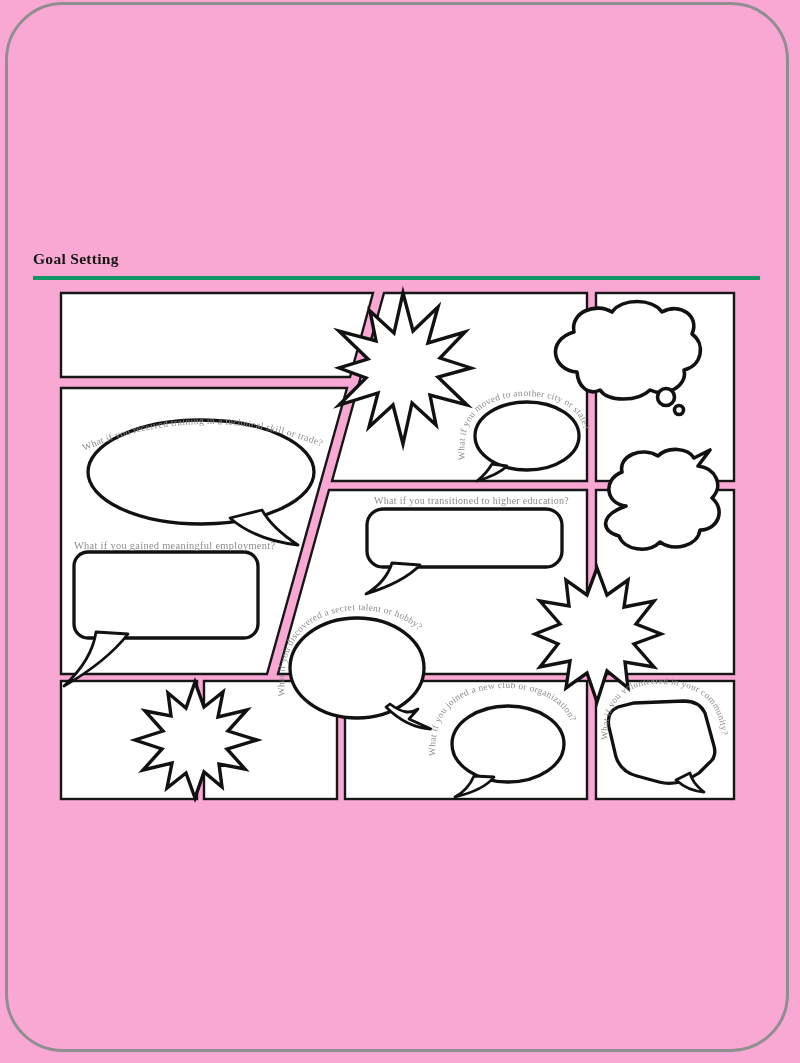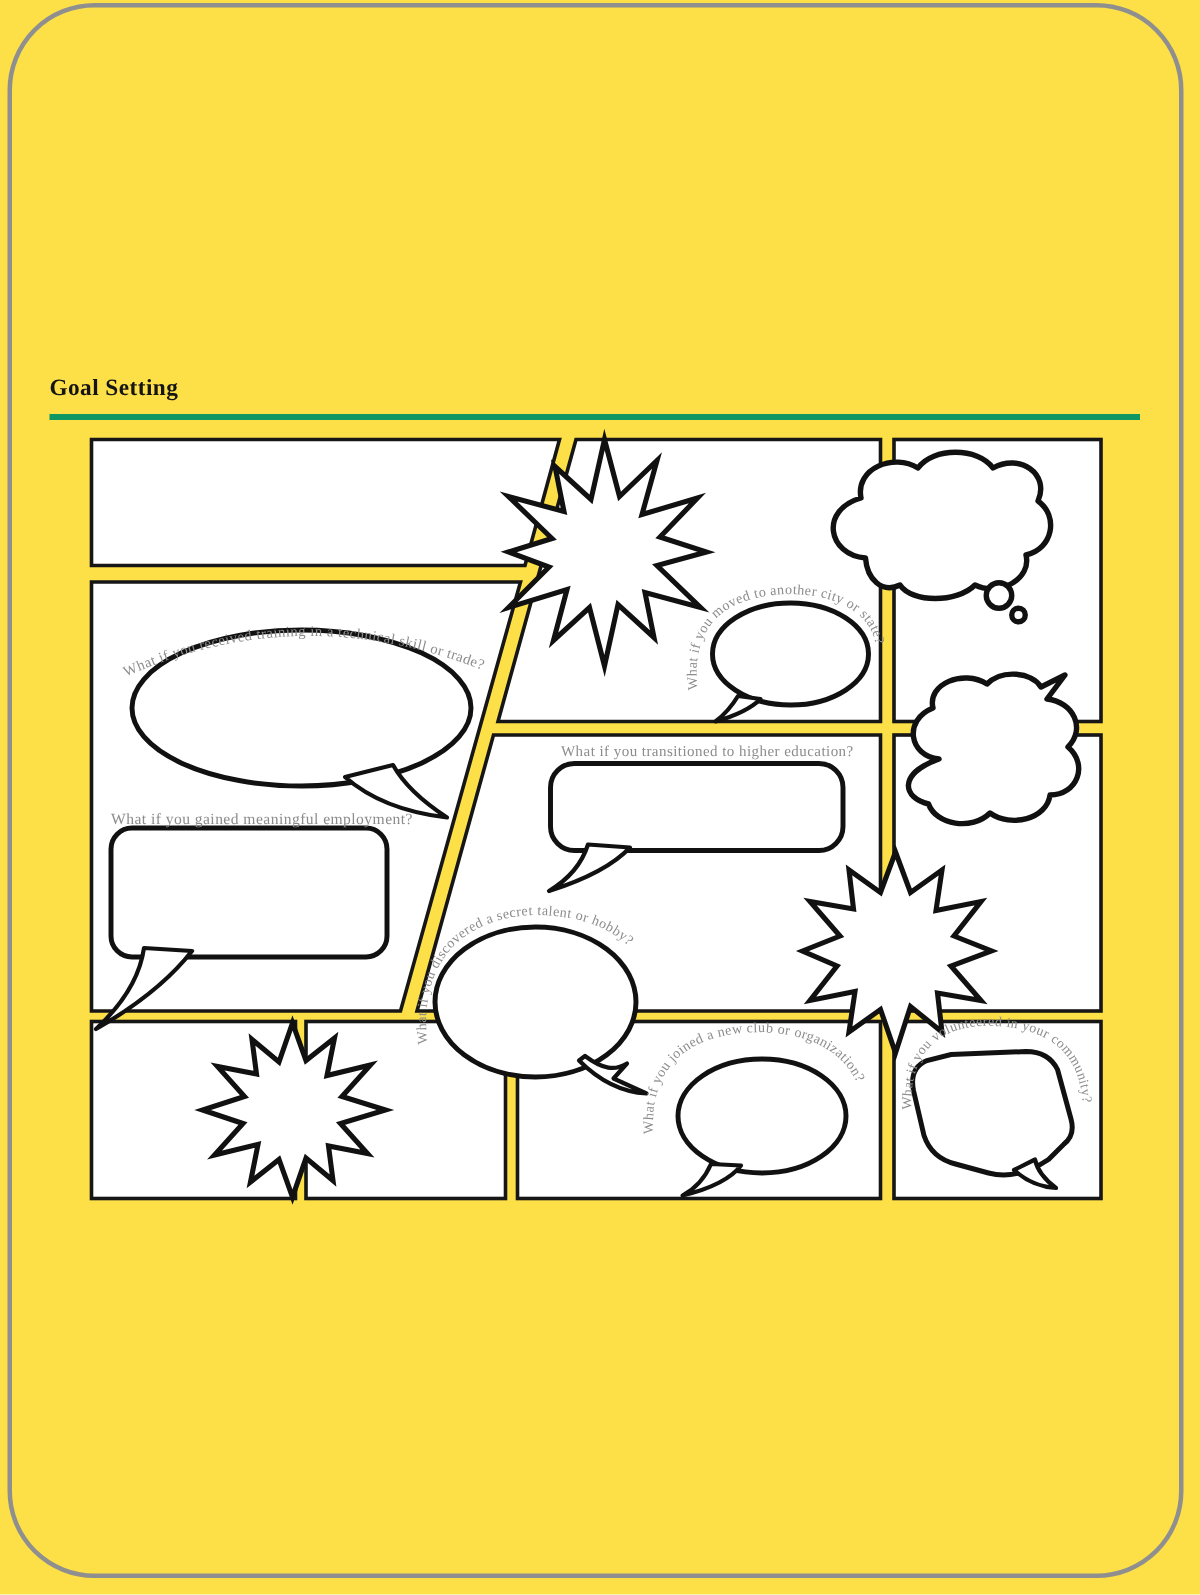--- a/index.html
+++ b/index.html
@@ -1,17 +1,17 @@
 <!DOCTYPE html>
 <html><head>
 <meta charset="utf-8">
 <style>
   html,body{margin:0;padding:0;background:#fff;}
   .page{
-    position:relative;width:800px;height:1063px;background:#fde047;
+    position:relative;width:800px;height:1063px;background:#f9a8d4;
     font-family:"Liberation Serif", serif;overflow:hidden;
   }
   .page-frame{
     position:absolute;left:5px;top:2px;width:784px;height:1050px;
     border:3px solid #8f8f8f;border-radius:58px;box-sizing:border-box;
   }
   .doc-title{
     position:absolute;left:33px;top:250px;margin:0;
     font-size:15.5px;font-weight:bold;color:#151515;letter-spacing:.3px;
   }

